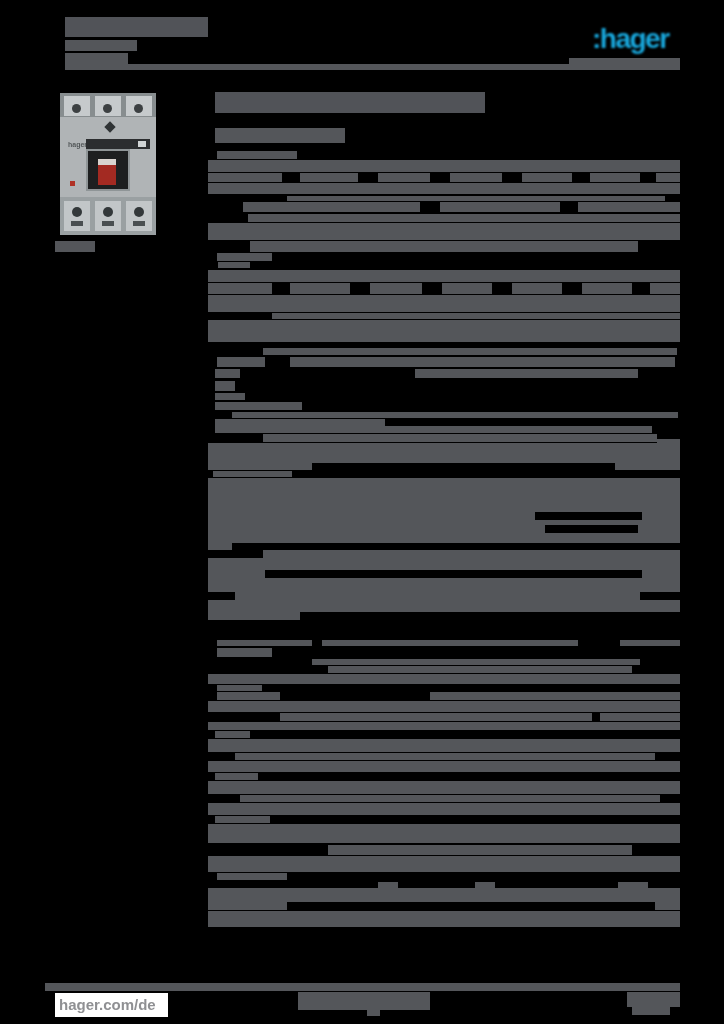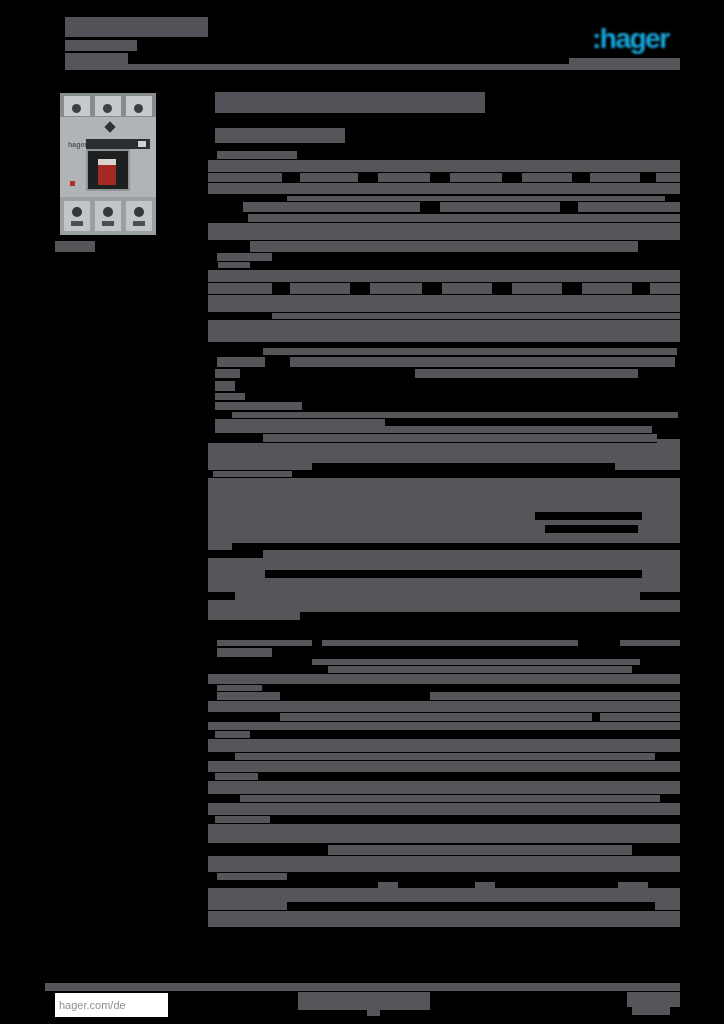--- a/index.html
+++ b/index.html
@@ -5,22 +5,22 @@
   html,body{margin:0;padding:0;background:#000;}
   .canvas{position:relative;width:724px;height:1024px;background:#000;overflow:hidden;
           font-family:"Liberation Sans", sans-serif;}
   .bar{position:absolute;background:#54565a;}
   
   .logo{position:absolute;left:592px;top:24px;width:86px;height:32px;
         color:#18a7dc;font-size:28px;font-weight:bold;letter-spacing:-1.5px;
         filter:blur(1.1px);line-height:30px;}
   
   .siteBox{position:absolute;left:55px;top:993px;width:113px;height:24px;background:#ffffff;}
-  .siteBox span{display:block;padding-left:4px;line-height:24px;font-size:11px;color:#8f9093;
-        filter:blur(0.4px);}
+  .siteBox span{display:block;padding-left:4px;line-height:24px;font-size:15px;color:#8f9093;
+        filter:blur(0.4px);font-weight:bold;}
   
   .photo{position:absolute;left:58px;top:91px;width:100px;height:146px;filter:blur(0.5px);}
   .ph-body{position:absolute;left:2px;top:2px;right:2px;bottom:2px;background:#b3b7b9;border-radius:3px;}
   .ph-topstrip{position:absolute;left:2px;top:2px;right:2px;height:24px;background:#878d8f;}
   .ph-term{position:absolute;top:3px;width:26px;height:20px;background:#c6cacc;}
   .ph-screw{position:absolute;top:8px;width:9px;height:9px;border-radius:50%;background:#3c4042;}
   .ph-face{position:absolute;left:2px;top:26px;right:2px;height:82px;background:#b0b4b6;}
   .ph-cscrew{position:absolute;left:46px;top:6px;width:8px;height:8px;background:#2f3335;transform:rotate(45deg);}
   .ph-brand{position:absolute;left:8px;top:24px;font-size:7px;font-weight:bold;color:#53585a;filter:blur(0.6px);}
   .ph-band{position:absolute;left:26px;top:22px;width:64px;height:10px;background:#2b2d2f;}

